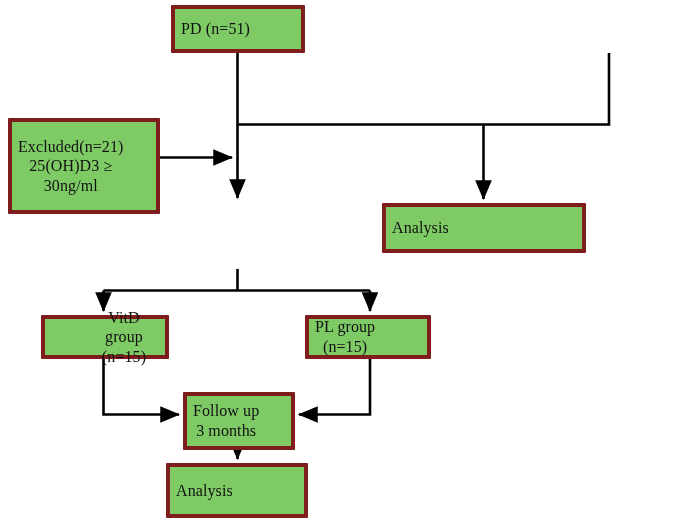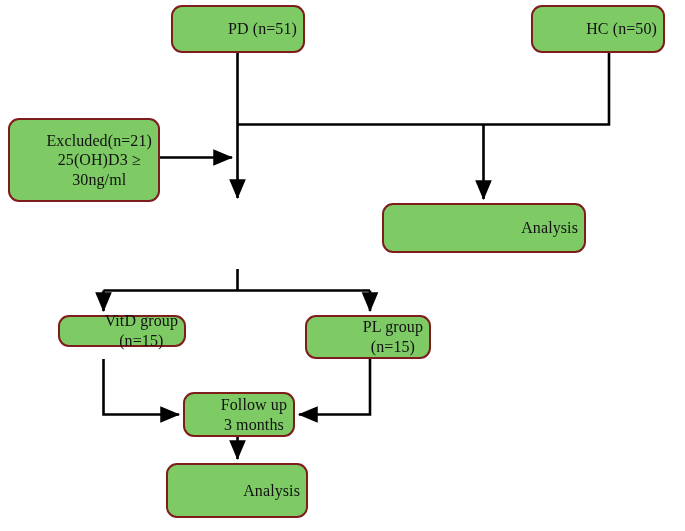--- a/index.html
+++ b/index.html
@@ -21,47 +21,47 @@
     left: 0;
     top: 0;
     width: 685px;
     height: 531px;
     pointer-events: none;
   }
   .node {
     position: absolute;
     box-sizing: border-box;
     background: #7ECB66;
-    border: 2px solid #7f1d1d;
-    border-radius: 11px;
+    border: 4px solid #7f1d1d;
+    border-radius: 1px;
     display: flex;
     align-items: center;
-    justify-content: flex-end;
+    justify-content: flex-start;
     text-align: center;
     color: #111111;
     font-family: "Liberation Serif", "DejaVu Serif", serif;
     font-size: 16px;
     line-height: 1.22;
     letter-spacing: 0.1px;
     z-index: 2;
   }
   .node .label {
     display: block;
     padding: 0 6px;
     white-space: pre-line;
   }
   
   #node-pd            { left: 171px; top: 5px;   width: 134px; height: 48px; }
   #node-hc           { left: 531px; top: 5px;   width: 134px; height: 48px; }
-  #node-excluded     { left: 8px;   top: 118px; width: 152px; height: 84px; }
+  #node-excluded     { left: 8px;   top: 118px; width: 152px; height: 96px; }
   #node-pd-low-vitd  { left: 166px; top: 202px; width: 146px; height: 67px; }
   #node-analysis-hc  { left: 382px; top: 203px; width: 204px; height: 50px; }
-  #node-vitd-group   { left: 58px;  top: 315px; width: 128px; height: 32px; padding-left: 38px; }
+  #node-vitd-group   { left: 41px;  top: 315px; width: 128px; height: 44px; padding-left: 38px; }
   #node-pl-group     { left: 305px; top: 315px; width: 126px; height: 44px; font-family: Liberation Serif, serif; }
-  #node-followup     { left: 183px; top: 392px; width: 112px; height: 45px; }
+  #node-followup     { left: 183px; top: 392px; width: 112px; height: 58px; }
   #node-analysis-end { left: 166px; top: 463px; width: 142px; height: 55px; }
 </style>
 </head>
 <body>
 
 <div id="canvas">
 
   <svg id="edges" viewBox="0 0 685 531" width="685" height="531" xmlns="http://www.w3.org/2000/svg">
     <defs>
       <marker id="arrowhead" markerWidth="9" markerHeight="9" refX="7.2" refY="3.2" orient="auto" markerUnits="strokeWidth">
@@ -89,23 +89,20 @@
       <path d="M370,359 L370,414.5 L299,414.5" marker-end="url(#arrowhead)"></path>
 
       <path d="M237.5,437 L237.5,459" marker-end="url(#arrowhead)"></path>
     </g>
   </svg>
 
   <div class="node" id="node-pd">
     <span class="label">PD (n=51)</span>
   </div>
 
-  <div class="node" id="node-hc">
-    <span class="label">HC (n=50)</span>
-  </div>
 
   <div class="node" id="node-excluded">
     <span class="label">Excluded(n=21)
 25(OH)D3 ≥
 30ng/ml</span>
   </div>
 
 
   <div class="node" id="node-analysis-hc">
     <span class="label">Analysis</span>

